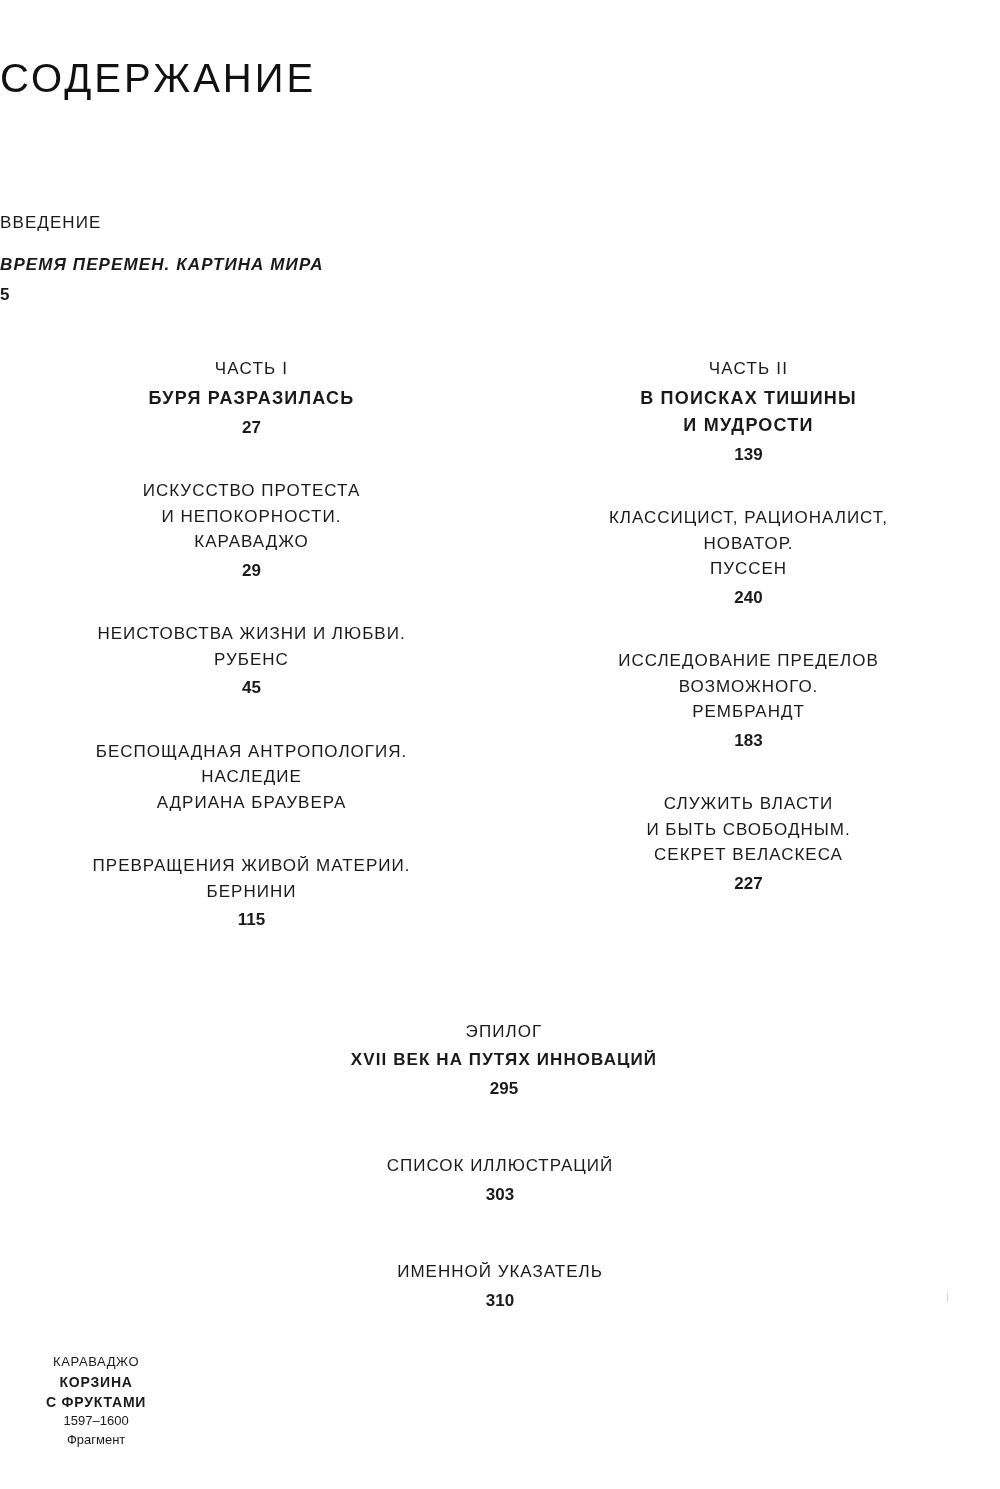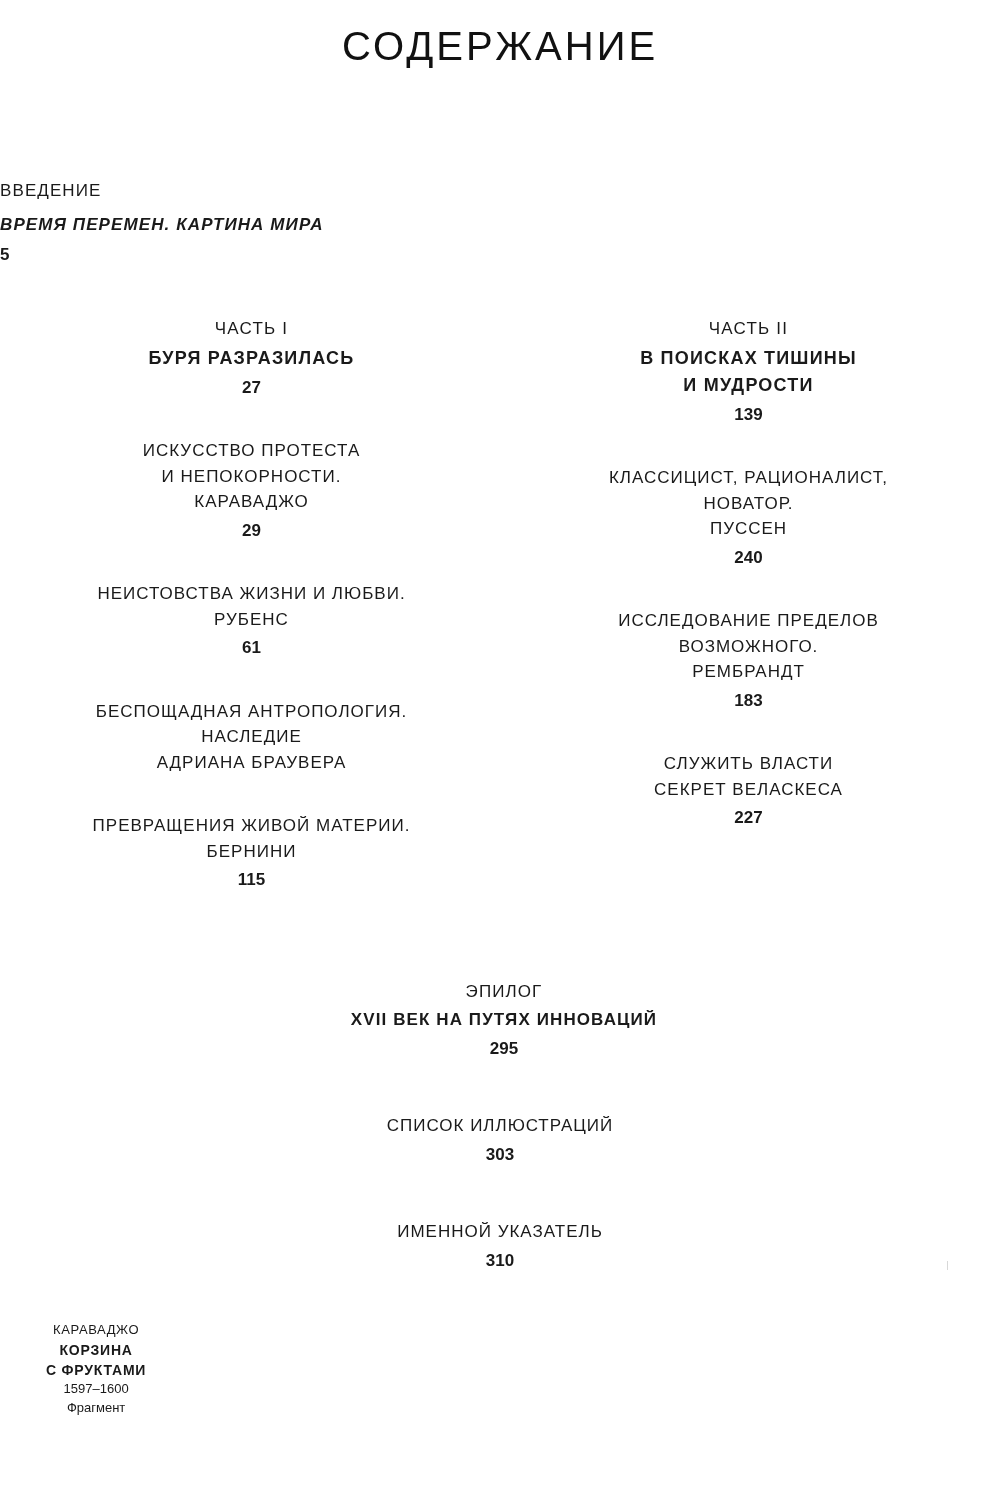--- a/index.html
+++ b/index.html
@@ -17,45 +17,45 @@
   }
 
   .page {
     position: relative;
     width: 1000px;
     height: 1489px;
     box-sizing: border-box;
   }
 
   .title {
-    text-align: center;
+    text-align: left;
     font-size: 40px;
     letter-spacing: 3px;
     font-weight: 400;
     color: #111;
-    margin-top: 24px;
+    margin-top: 56px;
     line-height: 1.1;
   }
 
   .intro {
     text-align: left;
     margin-top: 110px;
     line-height: 1.55;
   }
   .intro .intro-label {
     font-size: 17px;
     letter-spacing: 1.1px;
     font-weight: 400;
   }
   .intro .intro-sub {
     font-size: 17px;
     letter-spacing: 1.1px;
     font-weight: 700;
     font-style: italic;
-    margin-top: 8px;
+    margin-top: 16px;
   }
   .page-num {
     font-weight: 700;
     font-size: 17px;
     margin-top: 3px;
   }
 
   .columns {
     display: flex;
     margin-top: 48px;
@@ -172,21 +172,21 @@
       <div class="entry">
         <div class="entry-line">ИСКУССТВО ПРОТЕСТА</div>
         <div class="entry-line">И НЕПОКОРНОСТИ.</div>
         <div class="entry-line">КАРАВАДЖО</div>
         <div class="page-num">29</div>
       </div>
 
       <div class="entry">
         <div class="entry-line">НЕИСТОВСТВА ЖИЗНИ И ЛЮБВИ.</div>
         <div class="entry-line">РУБЕНС</div>
-        <div class="page-num">61</div>
+        <div class="page-num">45</div>
       </div>
 
       <div class="entry">
         <div class="entry-line">БЕСПОЩАДНАЯ АНТРОПОЛОГИЯ.</div>
         <div class="entry-line">НАСЛЕДИЕ</div>
         <div class="entry-line">АДРИАНА БРАУВЕРА</div>
       </div>
 
       <div class="entry">
         <div class="entry-line">ПРЕВРАЩЕНИЯ ЖИВОЙ МАТЕРИИ.</div>
@@ -212,20 +212,21 @@
 
       <div class="entry">
         <div class="entry-line">ИССЛЕДОВАНИЕ ПРЕДЕЛОВ</div>
         <div class="entry-line">ВОЗМОЖНОГО.</div>
         <div class="entry-line">РЕМБРАНДТ</div>
         <div class="page-num">183</div>
       </div>
 
       <div class="entry">
         <div class="entry-line">СЛУЖИТЬ ВЛАСТИ</div>
+        <div class="entry-line">И БЫТЬ СВОБОДНЫМ.</div>
         <div class="entry-line">СЕКРЕТ ВЕЛАСКЕСА</div>
         <div class="page-num">227</div>
       </div>
 
     </div>
 
   </div>
 
   <div class="bottom">
     <div class="entry">

